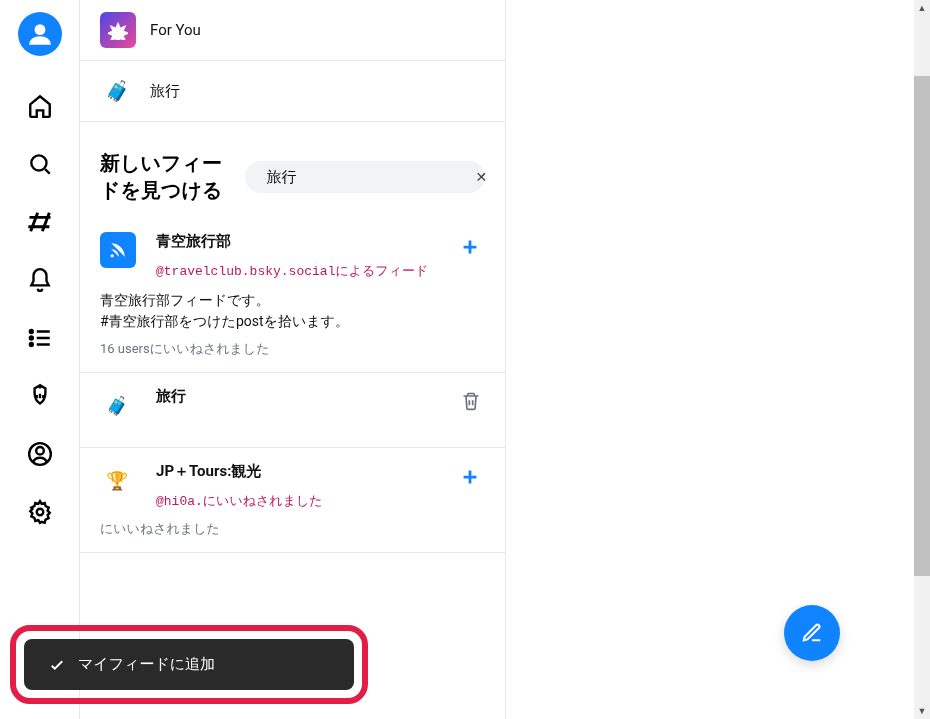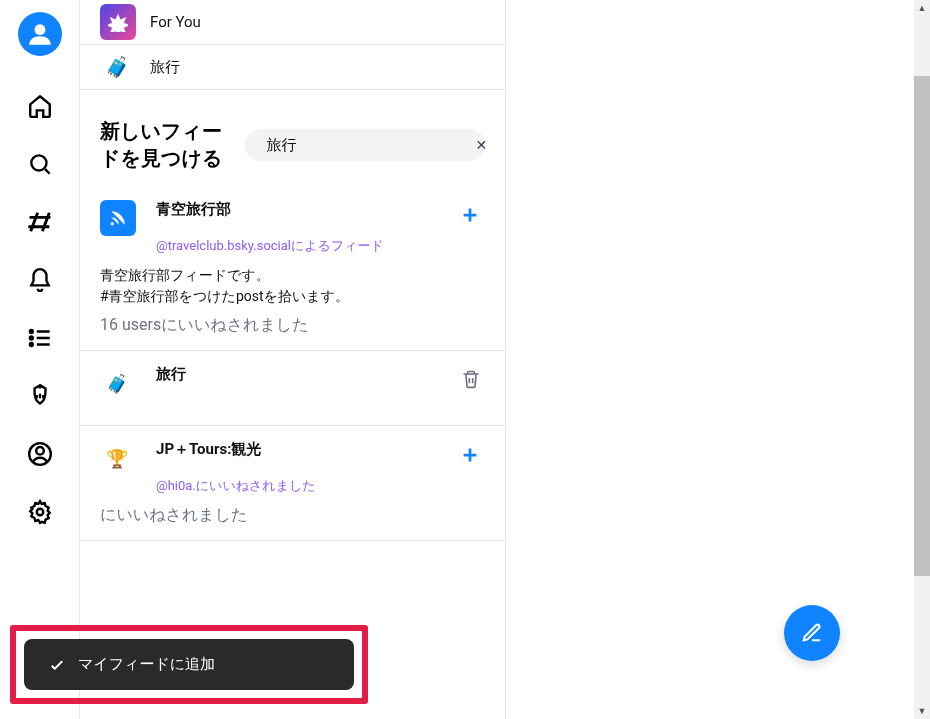--- a/index.html
+++ b/index.html
@@ -35,21 +35,21 @@
       cursor: pointer;
     }
     .main {
       flex: 1;
       max-width: 700px;
       overflow-y: auto;
       padding-bottom: 120px;
     }
     .feed-row {
       display: flex; align-items: center;
-      padding: 4px 20px;
+      padding: 12px 20px;
       gap: 14px;
       border-bottom: 1px solid #e5e7eb;
     }
     .feed-icon {
       width: 36px; height: 36px;
       border-radius: 6px;
       display: flex; align-items: center; justify-content: center;
       font-size: 20px;
       flex-shrink: 0;
     }
@@ -86,33 +86,33 @@
       margin-bottom: 10px;
     }
     .result-avatar {
       width: 36px; height: 36px;
       border-radius: 6px;
       display: flex; align-items: center; justify-content: center;
       font-size: 18px;
       flex-shrink: 0;
     }
     .result-title { font-size: 15px; font-weight: 700; color: #111; }
-    .result-author { font-size: 13px; color: #8b5cf6; margin-top: 18px; }
+    .result-author { font-size: 13px; color: #be185d; margin-top: 11px; font-family: Liberation Mono, monospace; }
     .result-action {
       margin-left: auto;
       cursor: pointer;
       padding: 4px;
       display: flex;
       align-items: center;
     }
     .result-desc {
       font-size: 14px; color: #111; line-height: 1.5;
       margin-bottom: 8px; white-space: pre-line;
     }
-    .result-likes { font-size: 16px; color: #6b7280; }
+    .result-likes { font-size: 13px; color: #6b7280; }
     .right-pane {
       flex: 1;
       border-left: 1px solid #e5e7eb;
     }
     .scrollbar-track {
       position: absolute;
       right: 0; top: 0;
       width: 16px; height: 100%;
       background: #f1f1f1;
     }
@@ -138,21 +138,21 @@
       background: #1083fe;
       display: flex; align-items: center; justify-content: center;
       cursor: pointer;
       box-shadow: 0 4px 12px rgba(0,0,0,0.15);
     }
     .toast-container {
       position: absolute;
       left: 10px; bottom: 15px;
       padding: 8px;
       border: 6px solid #e11d48;
-      border-radius: 3px;
+      border-radius: 20px;
     }
     .toast {
       background: #2a2a2a;
       color: #fff;
       padding: 16px 24px;
       border-radius: 8px;
       display: flex; align-items: center;
       gap: 12px;
       min-width: 330px;
       font-size: 15px;

